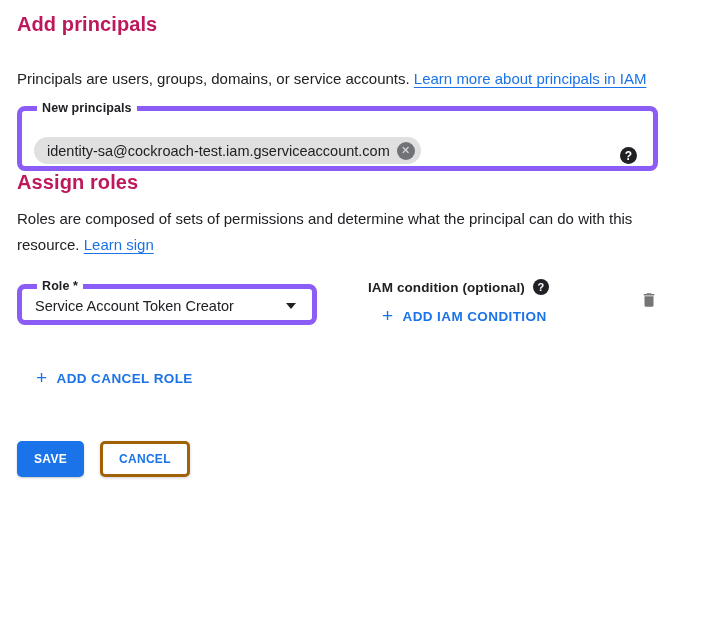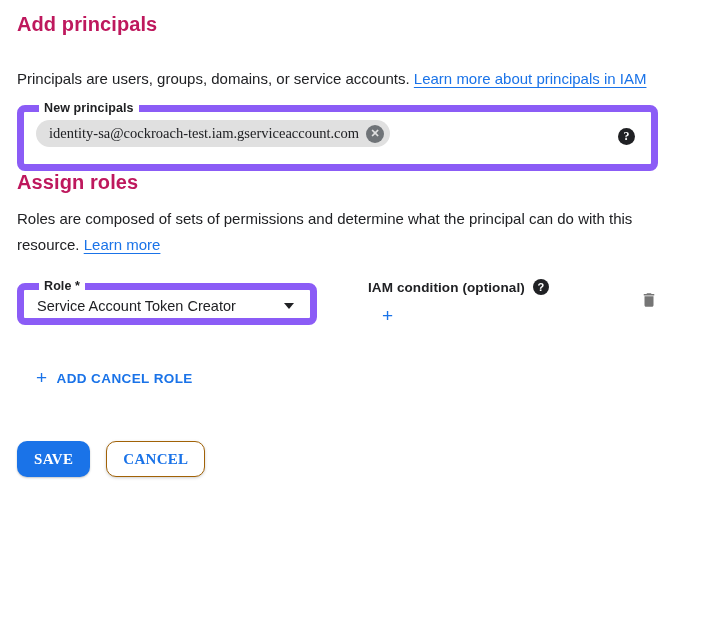--- a/index.html
+++ b/index.html
@@ -27,40 +27,39 @@
   .link {
     color: #1a73e8;
     text-decoration: underline;
     text-underline-offset: 3px;
     text-decoration-thickness: 1px;
     cursor: pointer;
   }
 
   
   fieldset.outlined-field {
-    border: 7px solid #8b5cf6;
+    border: 5px solid #8b5cf6;
     border-radius: 8px;
     padding: 2px 12px 12px 12px;
     background: #fff;
   }
   fieldset.outlined-field legend {
     font-size: 12.5px;
     font-weight: 600;
     color: #202124;
     padding: 0 5px;
     margin-left: 3px;
     letter-spacing: 0.1px;
   }
   .principals-field { margin-top: 9px; height: 70px; }
   .principals-row {
     display: flex;
     justify-content: space-between;
-    align-items: center;
-    margin-top: 3px;
-    font-family: Liberation Serif, serif;
+    align-items: flex-end;
+    margin-top: 20px;
   }
   .chip {
     display: inline-flex;
     align-items: center;
     height: 27px;
     background: #e0e0e0;
     border-radius: 14px;
     padding: 0 6px 0 13px;
     max-width: 560px;
   }
@@ -180,41 +179,41 @@
 
   .add-role-btn { margin: 42px 0 0 19px; }
 
   .actions {
     display: flex;
     gap: 16px;
     margin: 52px 0 0 0;
   }
   .btn {
     height: 36px;
-    border-radius: 10px;
-    font-family: Liberation Serif, serif;
-    font-size: 15px;
+    border-radius: 5px;
+    font-family: Liberation Sans, sans-serif;
+    font-size: 12px;
     font-weight: 600;
     letter-spacing: 0.3px;
     cursor: pointer;
     display: inline-flex;
     align-items: center;
     justify-content: center;
   }
   .btn-primary {
     background: #1a73e8;
     color: #ffffff;
     border: none;
     padding: 0 17px;
     box-shadow: 0 1px 2px rgba(60,64,67,0.3);
   }
   .btn-secondary {
     background: #ffffff;
     color: #1a73e8;
-    border: 1px solid #a16207;
+    border: 3px solid #a16207;
     padding: 0 16px;
     box-shadow: 0 1px 3px rgba(60,64,67,0.25);
   }
 </style>
 </head>
 <body>
 
 <div class="page">
 
   <h1 class="section-title">Add principals</h1>
@@ -227,41 +226,42 @@
       <span class="chip">
         <span class="chip-text">identity-sa@cockroach-test.iam.gserviceaccount.com</span>
         <span class="chip-close">✕</span>
       </span>
       <span class="help-icon in-field">?</span>
     </div>
   </fieldset>
 
   <h2 class="section-title assign-title">Assign roles</h2>
 
-  <p class="desc assign-desc"><span>Roles are composed of sets of permissions and determine what the principal can do with this resource. </span><a class="link">Learn more</a></p>
+  <p class="desc assign-desc"><span>Roles are composed of sets of permissions and determine what the principal can do with this resource. </span><a class="link">Learn sign</a></p>
 
   <div class="role-row">
 
     <div class="role-col">
       <fieldset class="outlined-field role-field">
         <legend>Role *</legend>
         <div class="select-line">
           <span class="select-value">Service Account Token Creator</span>
           <span class="caret"></span>
         </div>
       </fieldset>
     </div>
 
     <div class="condition-col">
       <div class="cond-label-row">
         <span class="cond-label">IAM condition (optional)</span>
         <span class="help-icon small">?</span>
       </div>
       <button class="text-button cond-add-btn">
         <span class="plus-glyph">+</span>
+        <span>ADD IAM CONDITION</span>
       </button>
     </div>
 
     <button class="trash-button">
       <svg width="18" height="22" viewBox="0 0 24 24" aria-hidden="true">
         <path fill="#757575" d="M6 19c0 1.1.9 2 2 2h8c1.1 0 2-.9 2-2V7H6v12zM19 4h-3.5l-1-1h-5l-1 1H5v2h14V4z"></path>
       </svg>
     </button>
 
   </div>

